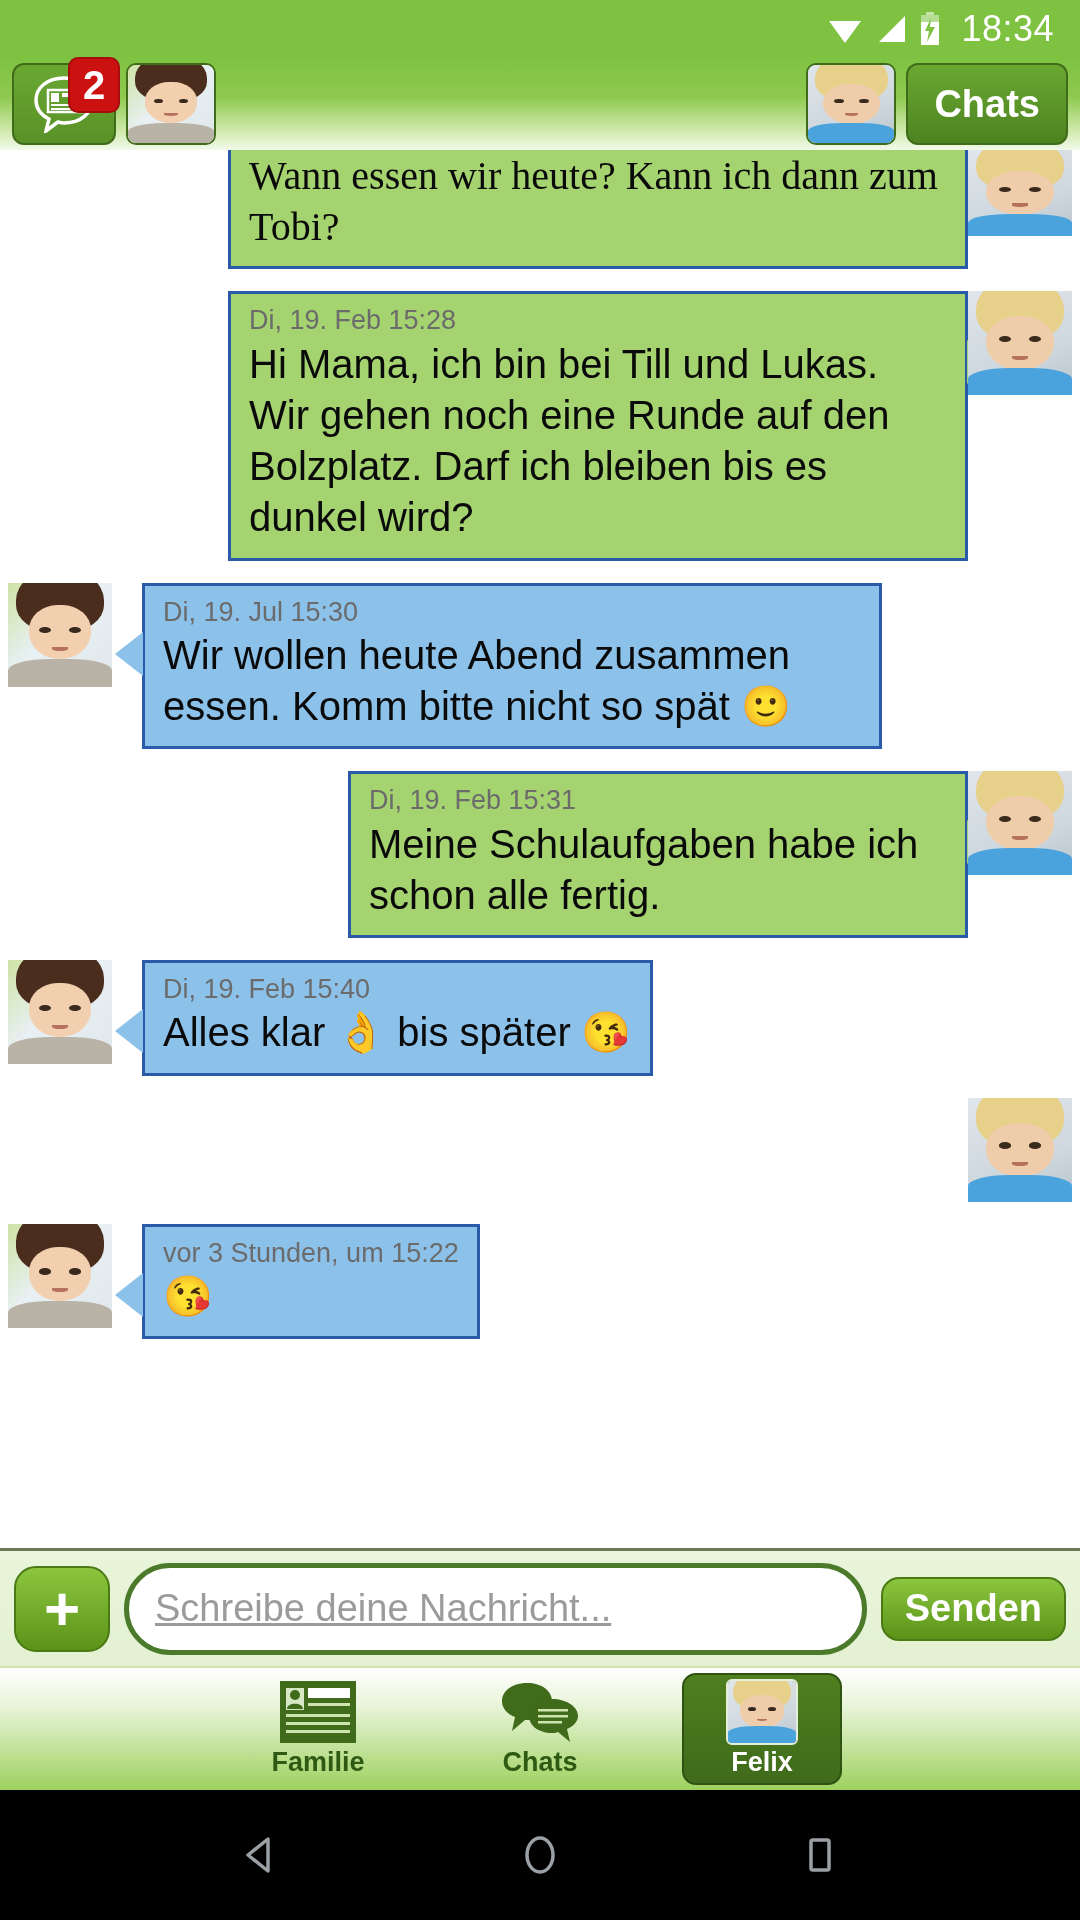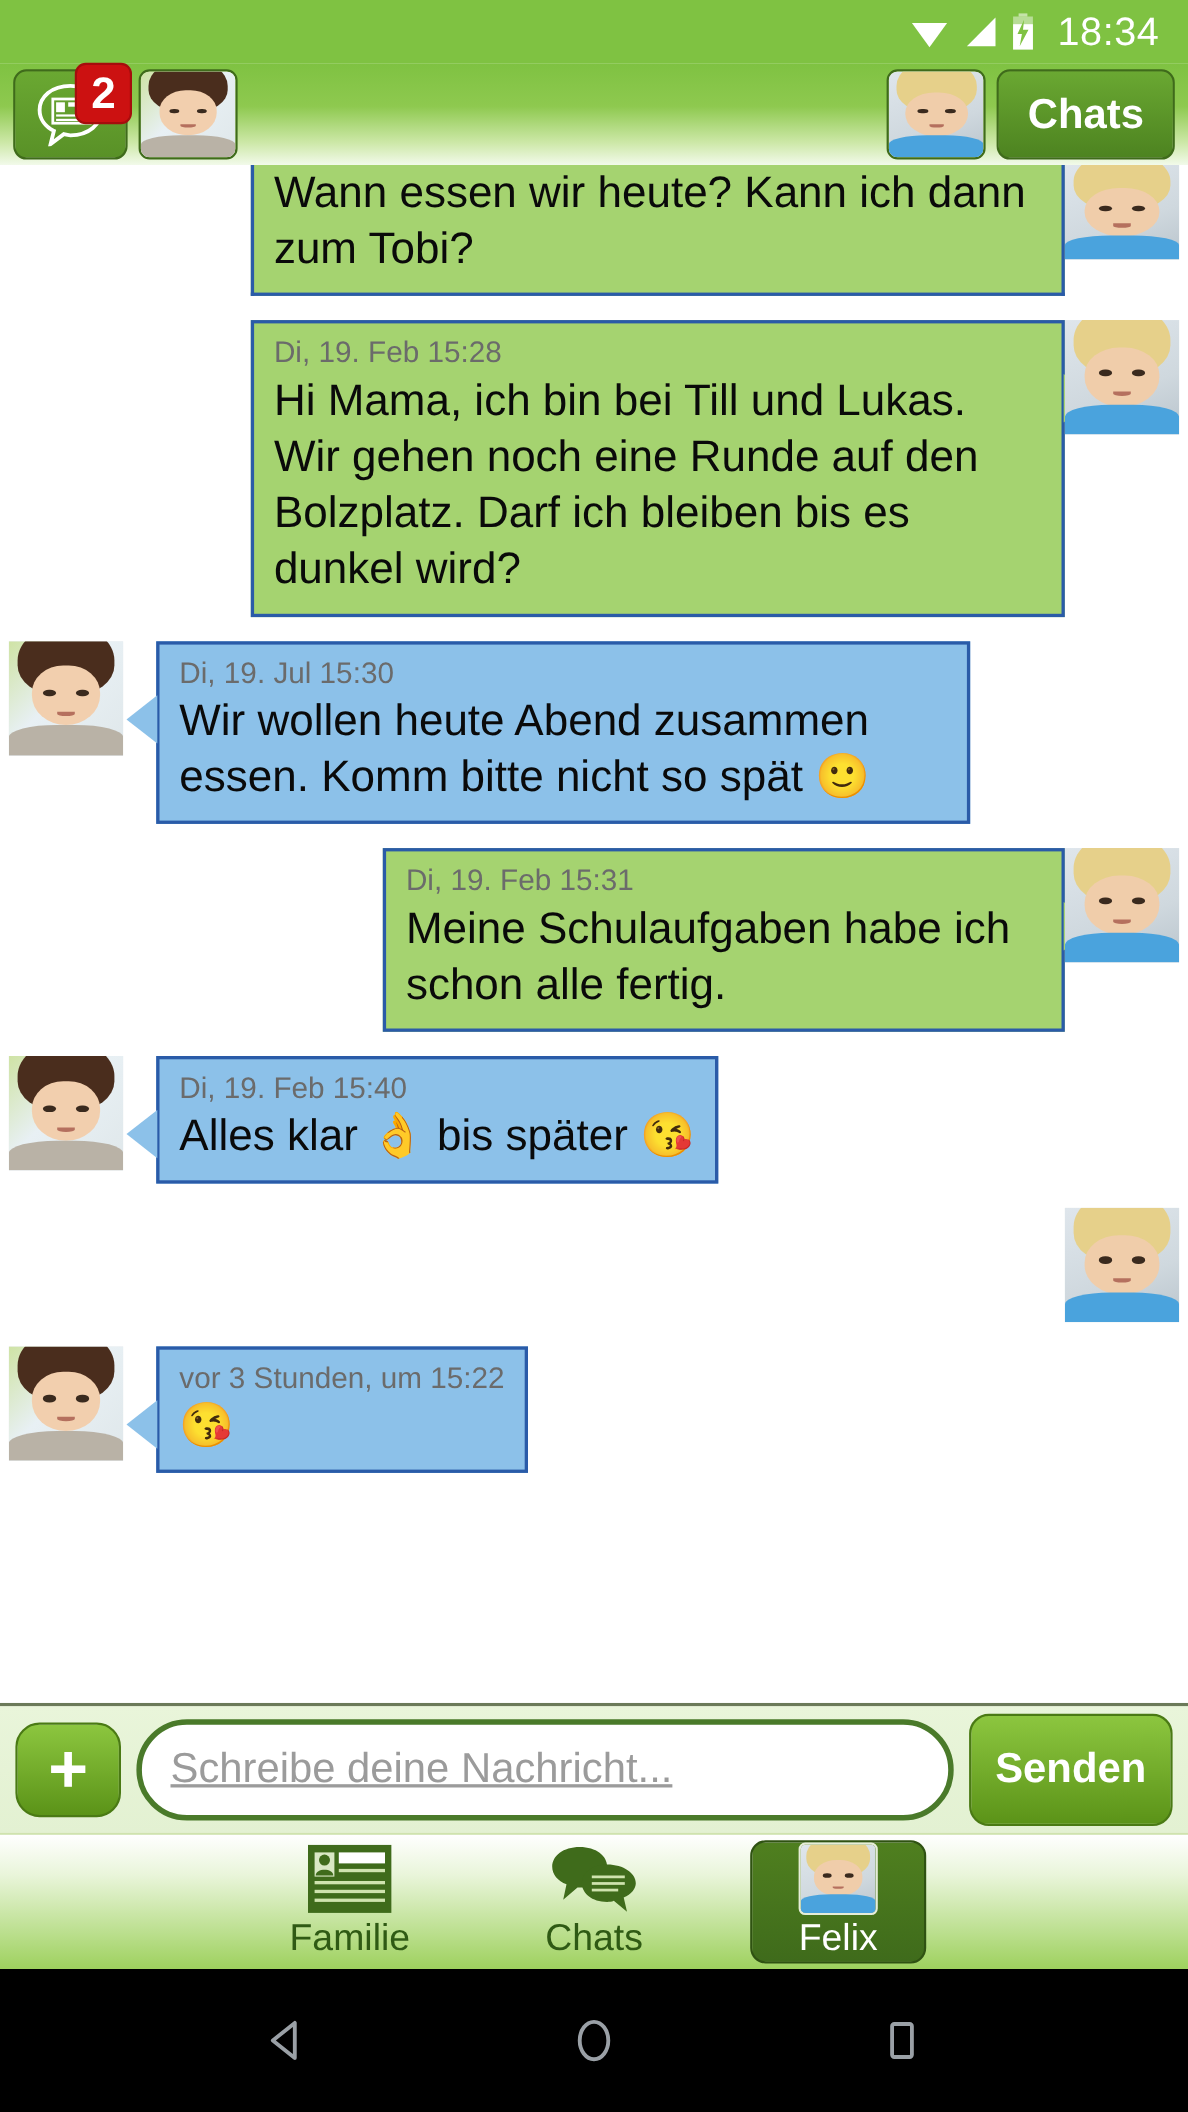--- a/index.html
+++ b/index.html
@@ -173,21 +173,21 @@
     display: flex; align-items: center; justify-content: center;
     color: #fff; font-size: 62px; font-weight: bold; line-height: 0.8;
   }
   .msg-input {
     flex: 1 1 auto; height: 92px; border-radius: 46px;
     background: #ffffff; border: 5px solid #4a7a2a;
     display: flex; align-items: center; padding: 0 26px;
     font-size: 38px; color: #9b9b9b; text-decoration: underline;
   }
   .send-btn {
-    height: 102px; border-radius: 18px; padding: 0 22px;
+    height: 64px; border-radius: 18px; padding: 0 22px;
     background: linear-gradient(to bottom,#8cc63f 0%, #5b9318 100%);
     border: 2px solid #4a7a14;
     color: #ffffff; font-size: 38px; font-weight: bold;
     display: flex; align-items: center; justify-content: center;
   }
 
   
   .bottomnav {
     flex: 0 0 124px; height: 124px;
     background: linear-gradient(to bottom,#ffffff 0%, #e9f5da 30%, #9ed15e 100%);
@@ -196,21 +196,21 @@
   }
   .nav-item {
     width: 160px; height: 112px; border-radius: 14px;
     display: flex; flex-direction: column; align-items: center; justify-content: center;
     gap: 4px;
   }
   .nav-item.active {
     background: linear-gradient(to bottom,#4f7f1f 0%, #3f6b1b 100%);
     border: 2px solid #2f5212;
   }
-  .nav-label { font-size: 34px; font-weight: normal; color: #2f5a14; }
+  .nav-label { font-size: 27px; font-weight: bold; color: #2f5a14; }
   .nav-item.active .nav-label { color: #ffffff; }
   .nav-icon { height: 62px; display: flex; align-items: center; justify-content: center; }
   .nav-avatar { width: 72px; height: 66px; border-radius: 6px; border: 2px solid #e6edd8; overflow: hidden; }
 
   
   .androidnav {
     flex: 0 0 130px; height: 130px; background: #000000;
     display: flex; align-items: center; justify-content: space-around;
     padding: 0 120px;
   }
@@ -275,21 +275,21 @@
           <div class="body"></div>
         </div>
       </div>
       <div class="chats-btn">Chats</div>
     </div>
   </div>
 
   <div class="chat">
 
     <div class="row out clipped" style="margin-bottom:22px;">
-      <div class="bubble green clipped-top" style="width:740px;">
+      <div class="bubble green clipped-top" style="width:740px;font-family:Liberation Serif, serif;">
         <div class="msg-text">Wann essen wir heute? Kann ich dann zum Tobi?</div>
       </div>
       <div class="row-avatar" style="height:86px;">
         <div class="face boy">
           <div class="hair"></div>
             <div class="skin"></div>
           <div class="eye l"></div>
             <div class="eye r"></div>
           <div class="mouth"></div>
             <div class="body"></div>

